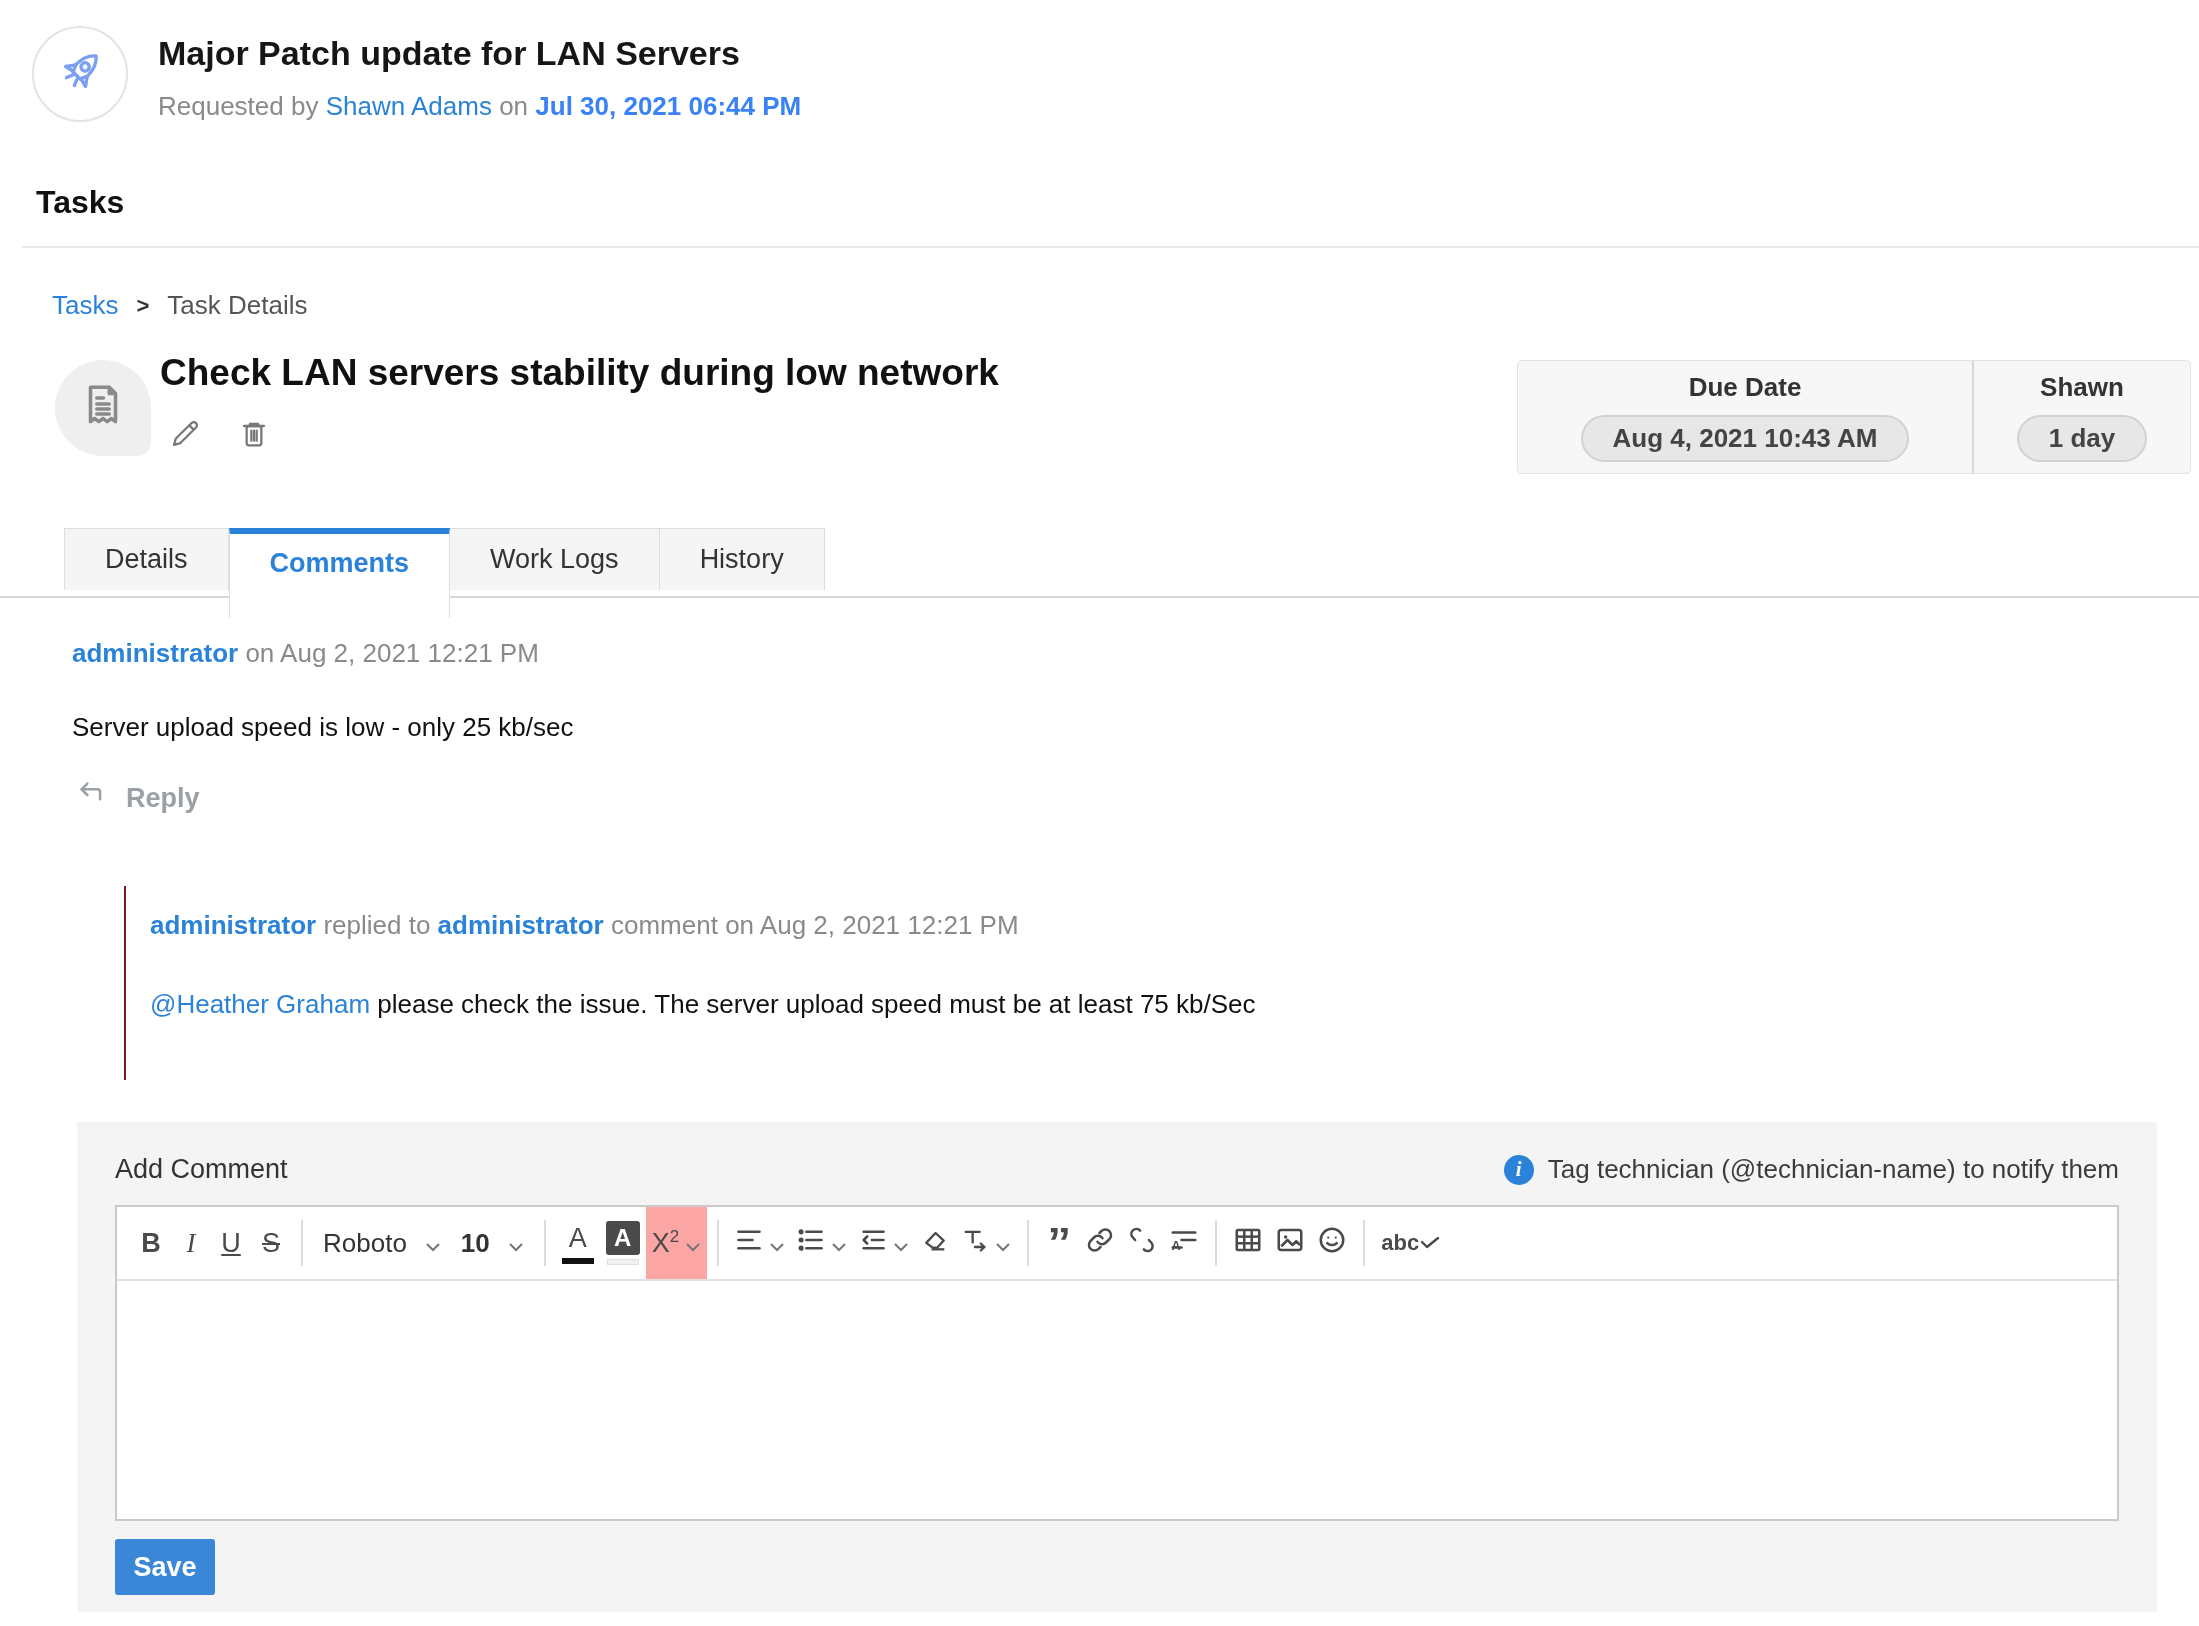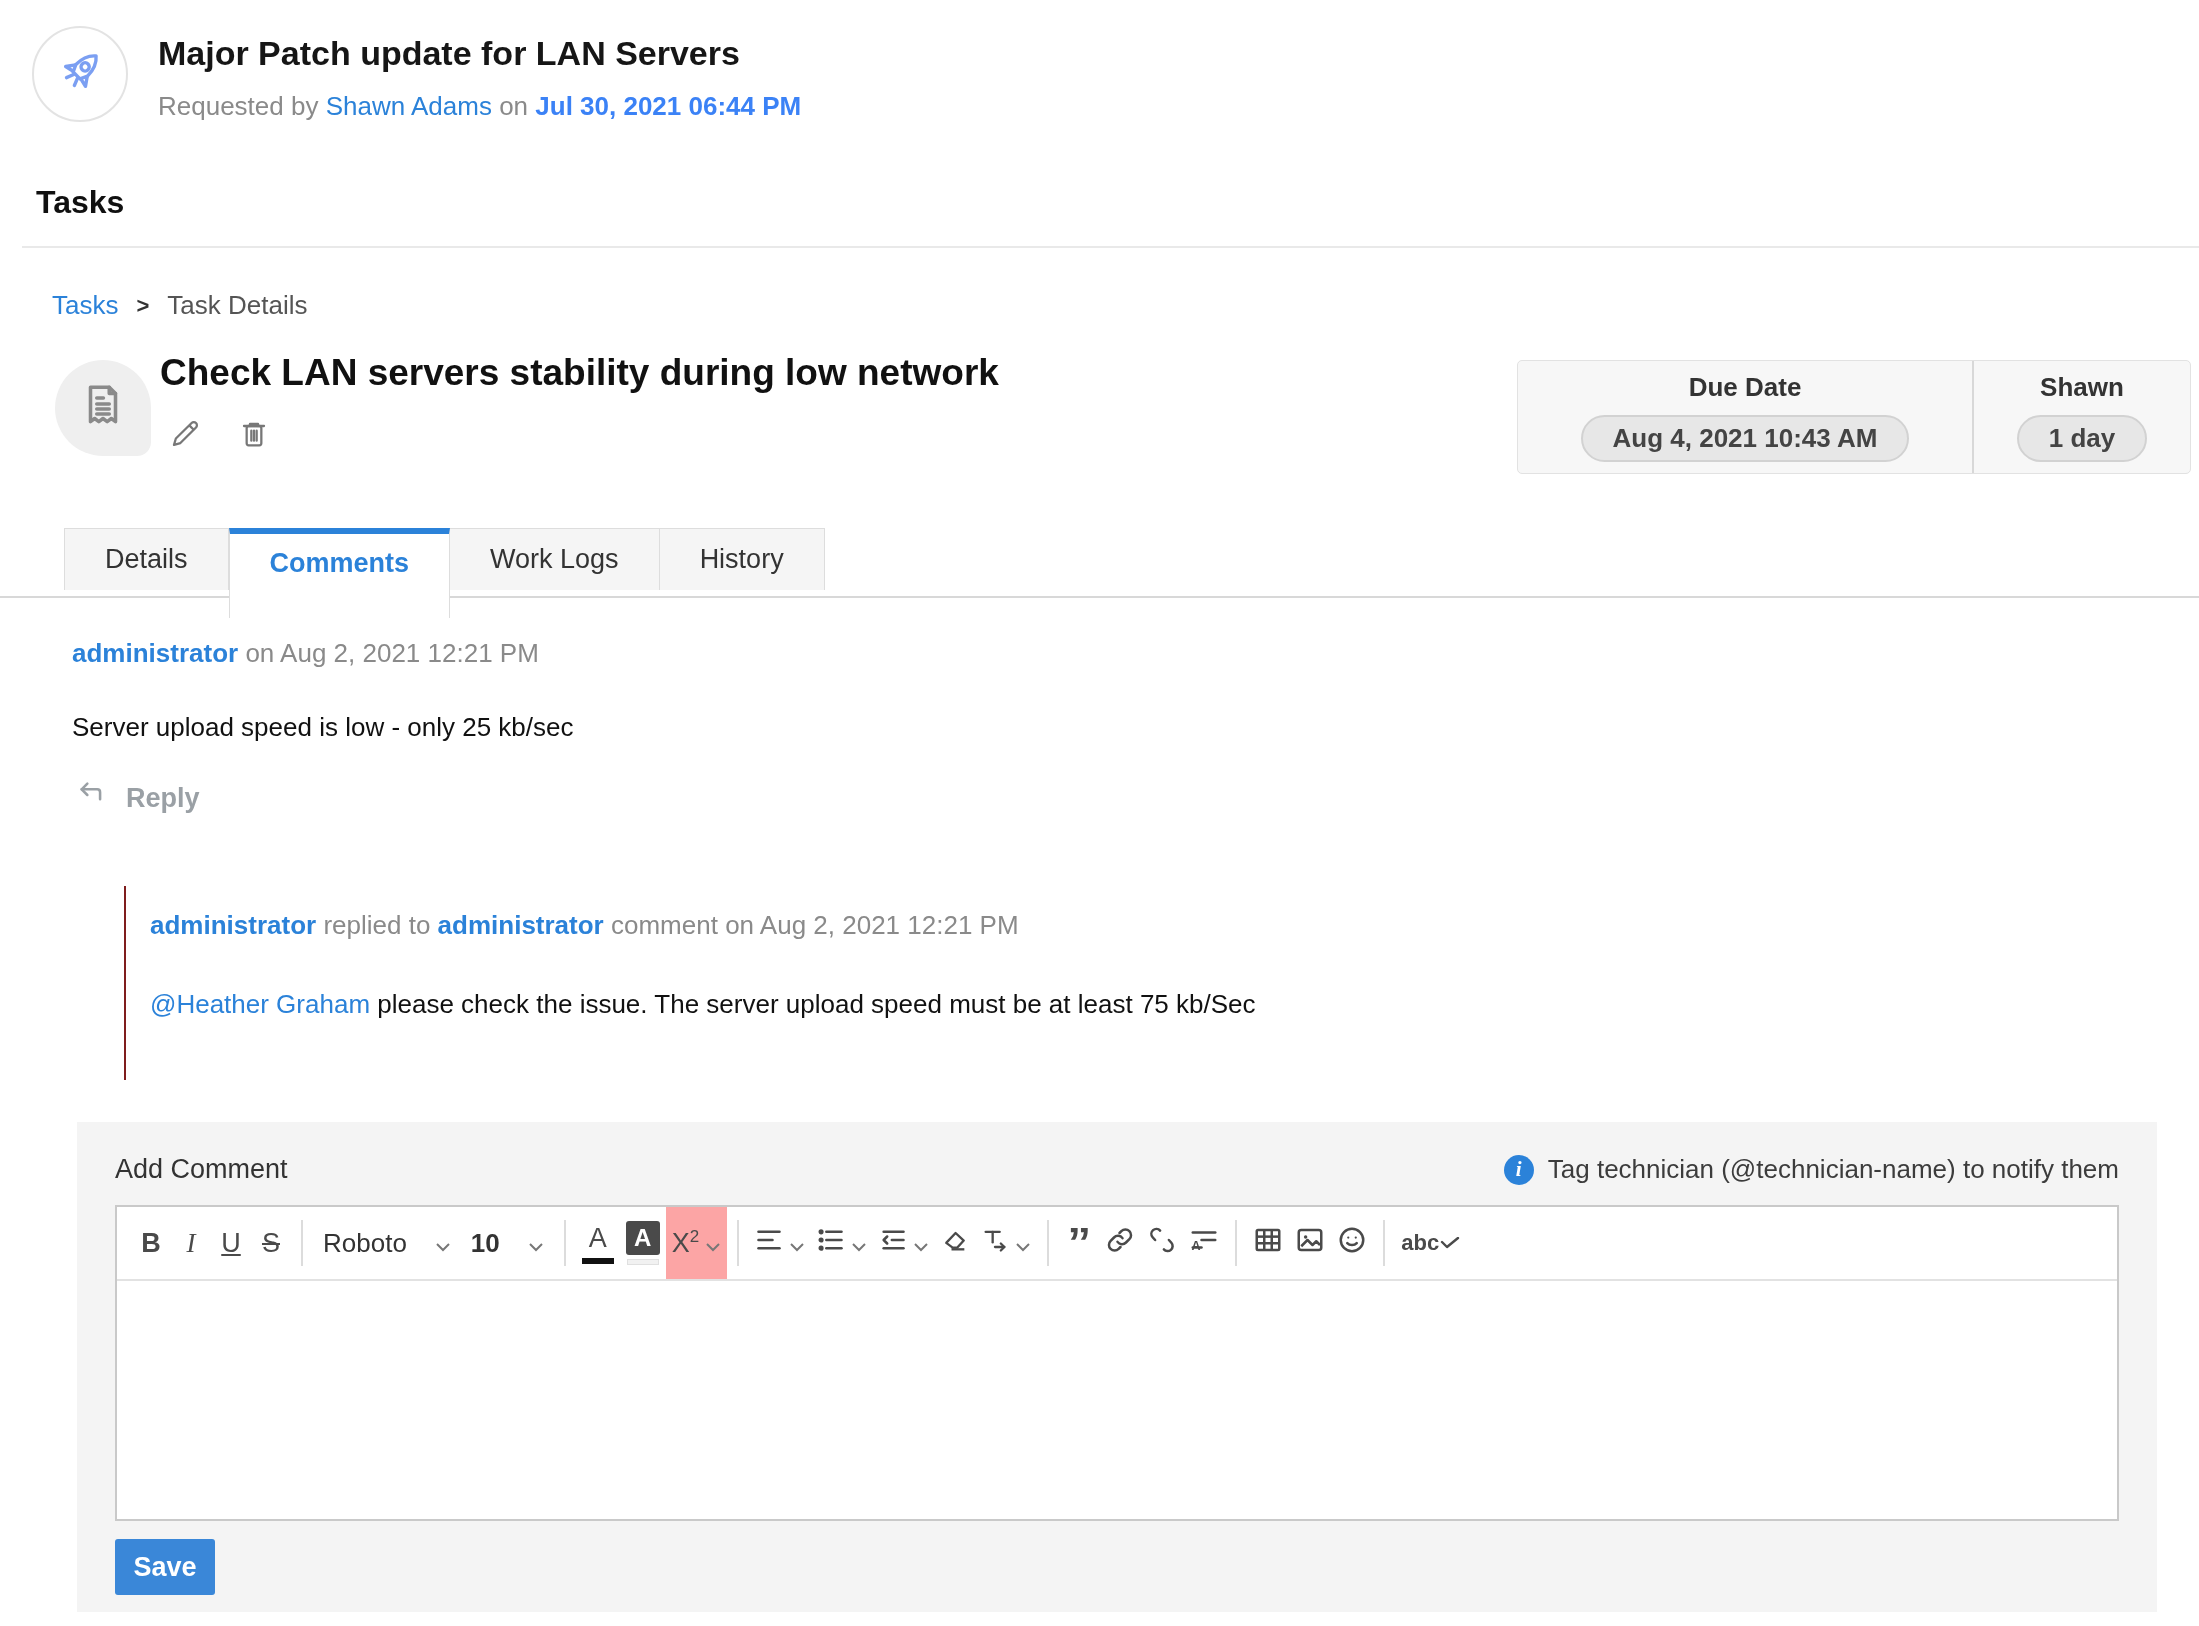--- a/index.html
+++ b/index.html
@@ -80,21 +80,21 @@
   .toolbar { display:flex; align-items:center; height:74px; padding:0 14px;
     border-bottom:2px solid #e2e2e2; color:#4a4a4a; }
   .tb-btn { background:none; border:none; cursor:pointer; color:#4a4a4a;
     display:flex; align-items:center; justify-content:center; gap:6px;
     min-width:40px; height:60px; padding:0 6px; font-size:27px; }
   .tb-divider { width:2px; height:46px; background:#dcdcdc; margin:0 10px; flex:none; }
   .tb-b { font-weight:bold; }
   .tb-i { font-style:italic; font-family:"Liberation Serif", serif; }
   .tb-u { text-decoration:underline; }
   .tb-s { text-decoration:line-through; }
-  .tb-select { font-size:26px; color:#333; gap:28px; padding:0 10px; }
+  .tb-select { font-size:26px; color:#333; gap:18px; padding:0 10px; }
   .colA { display:flex; flex-direction:column; align-items:center; gap:4px; }
   .colA .bar { width:32px; height:6px; background:#111; }
   .bgA-box { width:34px; height:34px; background:#4a4a4a; color:#fff; border-radius:3px;
     display:flex; align-items:center; justify-content:center; font-size:24px; font-weight:bold; }
   .colA .bar.light { background:#f1f1f1; border:1px solid #e0e0e0; }
   .tb-btn.hl { background:#fca5a5; height:72px; }
   .sup-label sup { font-size:17px; }
   .quote-glyph { font-size:48px; line-height:30px; height:30px; overflow:hidden; font-weight:bold; }
   .abc-wrap { display:flex; flex-direction:row; align-items:center; line-height:1; }
   .abc-wrap .abc { font-size:22px; font-weight:bold; }

